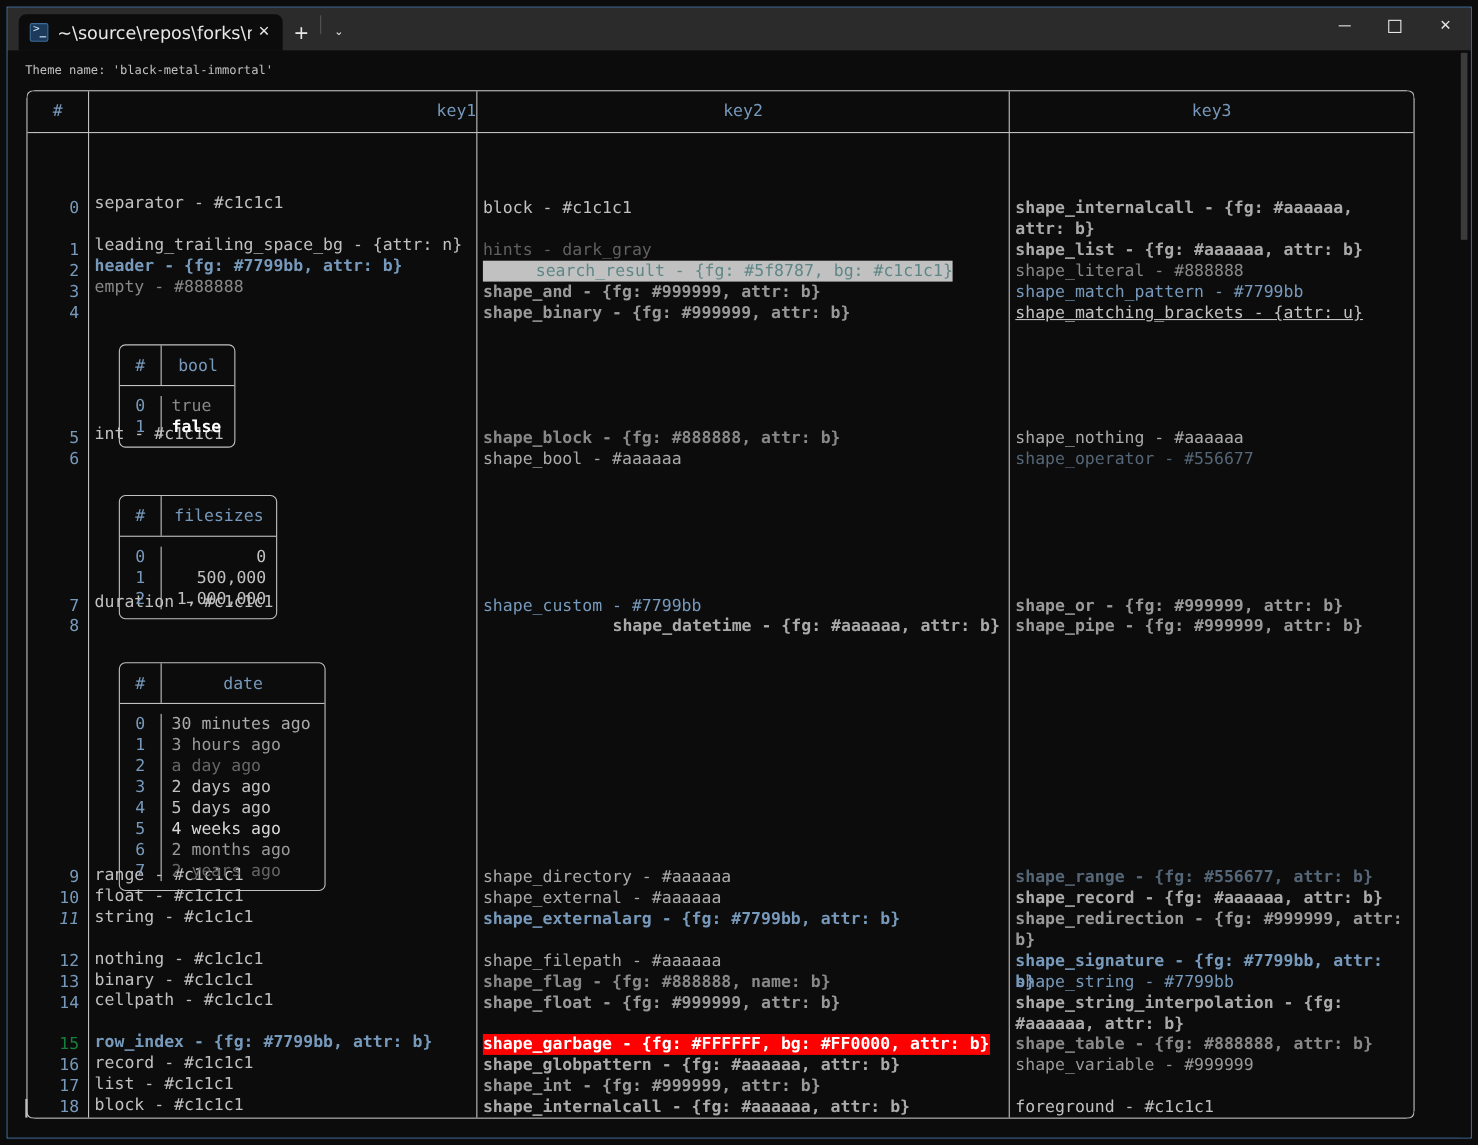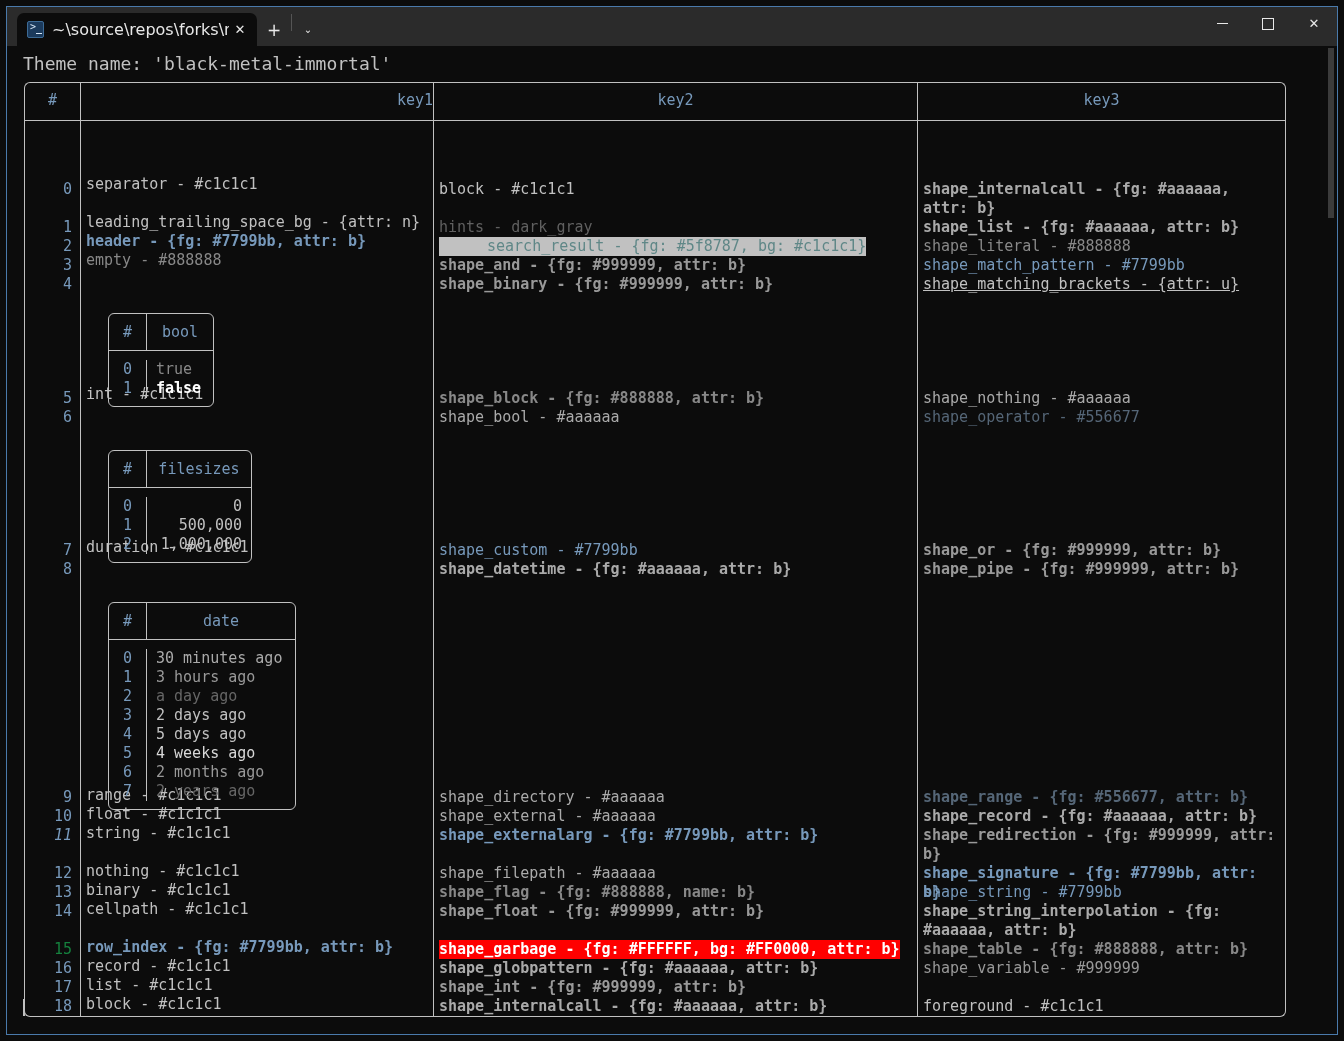--- a/index.html
+++ b/index.html
@@ -124,21 +124,21 @@
   #term {
     flex: 1 1 auto;
     position: relative;
     background: #0c0c0c;
     padding: 8px 0 0 0;
     overflow: hidden;
   }
 
   .termline {
     font-family: "DejaVu Sans Mono", monospace;
-    font-size: 18px;
+    font-size: 11px;
     line-height: 19px;
     color: #c1c1c1;
     white-space: pre;
   }
 
   #themeline { padding-left: 16px; margin-bottom: 5px; }
 
   
   #outer {
     position: absolute;
@@ -381,21 +381,21 @@
         <div class="" style="position: absolute; left: 415px; top: 0px; width: 470px;">
           <div class="cellcol" style="left: 0px; top: 98px; width: 470px; color: rgb(193, 193, 193);">block - #c1c1c1</div>
           <div class="cellcol" style="left: 0px; top: 117px; width: 470px; color: rgb(193, 193, 193);">&nbsp;</div>
           <div class="cellcol" style="left: 0px; top: 136px; width: 470px; color: rgb(96, 96, 96);">hints - dark_gray</div>
           <div class="cellcol" style="left: 0px; top: 155px; width: auto; color: rgb(95, 135, 135); background: rgb(193, 193, 193); display: inline-block; white-space: pre; padding-left: 48px;">search_result - {fg: #5f8787, bg: #c1c1c1}</div>
           <div class="cellcol" style="left: 0px; top: 174px; width: 470px; color: rgb(153, 153, 153); font-weight: bold;">shape_and - {fg: #999999, attr: b}</div>
           <div class="cellcol" style="left: 0px; top: 193px; width: 470px; color: rgb(153, 153, 153); font-weight: bold;">shape_binary - {fg: #999999, attr: b}</div>
           <div class="cellcol" style="left: 0px; top: 307px; width: 470px; color: rgb(136, 136, 136); font-weight: bold;">shape_block - {fg: #888888, attr: b}</div>
           <div class="cellcol" style="left: 0px; top: 326px; width: 470px; color: rgb(170, 170, 170);">shape_bool - #aaaaaa</div>
           <div class="cellcol" style="left: 0px; top: 459px; width: 470px; color: rgb(119, 153, 187);">shape_custom - #7799bb</div>
-          <div class="cellcol" style="left: 0px; top: 478px; width: 470px; color: rgb(170, 170, 170); font-weight: bold;">shape_datetime - {fg: #aaaaaa, attr: b}</div>
+          <div class="cellcol" style="left: 0px; top: 478px; width: 470px; color: rgb(170, 170, 170); font-weight: bold; text-align: right;">shape_datetime - {fg: #aaaaaa, attr: b}</div>
           <div class="cellcol" style="left: 0px; top: 706px; width: 470px; color: rgb(170, 170, 170);">shape_directory - #aaaaaa</div>
           <div class="cellcol" style="left: 0px; top: 725px; width: 470px; color: rgb(170, 170, 170);">shape_external - #aaaaaa</div>
           <div class="cellcol" style="left: 0px; top: 744px; width: 470px; color: rgb(119, 153, 187); font-weight: bold;">shape_externalarg - {fg: #7799bb, attr: b}</div>
           <div class="cellcol" style="left: 0px; top: 782px; width: 470px; color: rgb(170, 170, 170);">shape_filepath - #aaaaaa</div>
           <div class="cellcol" style="left: 0px; top: 801px; width: 470px; color: rgb(136, 136, 136); font-weight: bold;">shape_flag - {fg: #888888, name: b}</div>
           <div class="cellcol" style="left: 0px; top: 820px; width: 470px; color: rgb(153, 153, 153); font-weight: bold;">shape_float - {fg: #999999, attr: b}</div>
           <div class="cellcol" style="left: 0px; top: 858px; width: auto; color: rgb(255, 255, 255); font-weight: bold; background: rgb(255, 0, 0); display: inline-block; white-space: pre;">shape_garbage - {fg: #FFFFFF, bg: #FF0000, attr: b}</div>
           <div class="cellcol" style="left: 0px; top: 877px; width: 470px; color: rgb(170, 170, 170); font-weight: bold;">shape_globpattern - {fg: #aaaaaa, attr: b}</div>
           <div class="cellcol" style="left: 0px; top: 896px; width: 470px; color: rgb(153, 153, 153); font-weight: bold;">shape_int - {fg: #999999, attr: b}</div>
           <div class="cellcol" style="left: 0px; top: 915px; width: 470px; color: rgb(170, 170, 170); font-weight: bold;">shape_internalcall - {fg: #aaaaaa, attr: b}</div>

